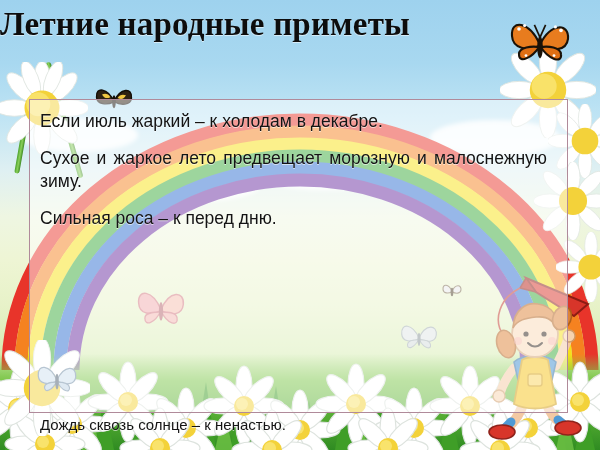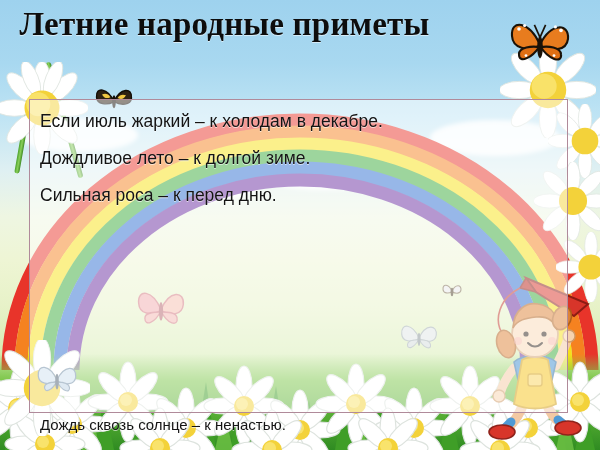--- a/index.html
+++ b/index.html
@@ -62,21 +62,20 @@
 
   
   .bfly { position: absolute; }
 
   
   #title {
     position: absolute;
     left: 0;
     top: 4px;
     width: 489px;
-    text-align: center;
     font-family: "Liberation Serif", serif;
     font-weight: bold;
     font-size: 33px;
     line-height: 40px;
     color: #0d0d0d;
     letter-spacing: 0.2px;
     text-shadow: 0 1px 0 rgba(255,255,255,.55);
     padding-right: 40px;
     box-sizing: border-box;
     white-space: nowrap;
@@ -421,19 +420,19 @@
     <circle cx="48" cy="79" r="4" fill="#f5a7a0" opacity=".6"></circle>
     <circle cx="82" cy="79" r="4" fill="#f5a7a0" opacity=".6"></circle>
   </svg>
 
   <div id="title">Летние народные приметы</div>
 
   <div id="panel"></div>
 
   <div id="lines">
     <p class="omen">Если июль жаркий – к холодам в декабре.</p>
-    <p class="omen">Дождливое лето – к долгой зиме.</p>
+    <p class="omen justify">Сухое и жаркое лето предвещает морозную и малоснежную зиму.</p>
     <p class="omen last">Сильная роса – к перед дню.</p>
   </div>
 
   <div id="omen-7">Дождь сквозь солнце – к ненастью.</div>
 
 </div>
 
 </body></html>

